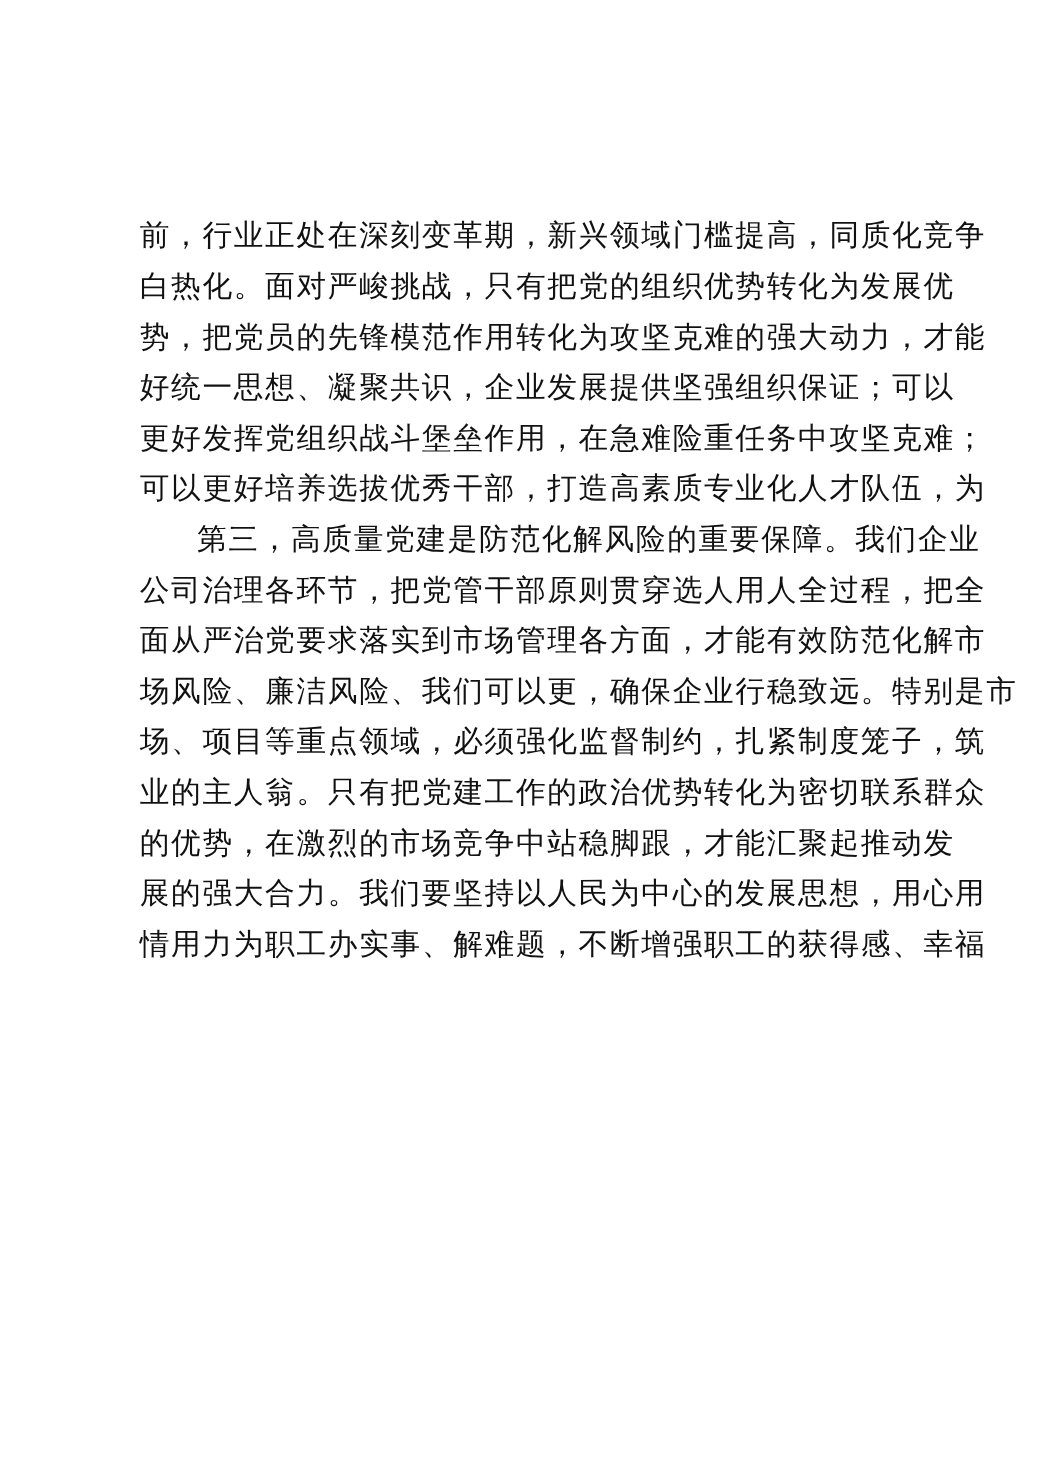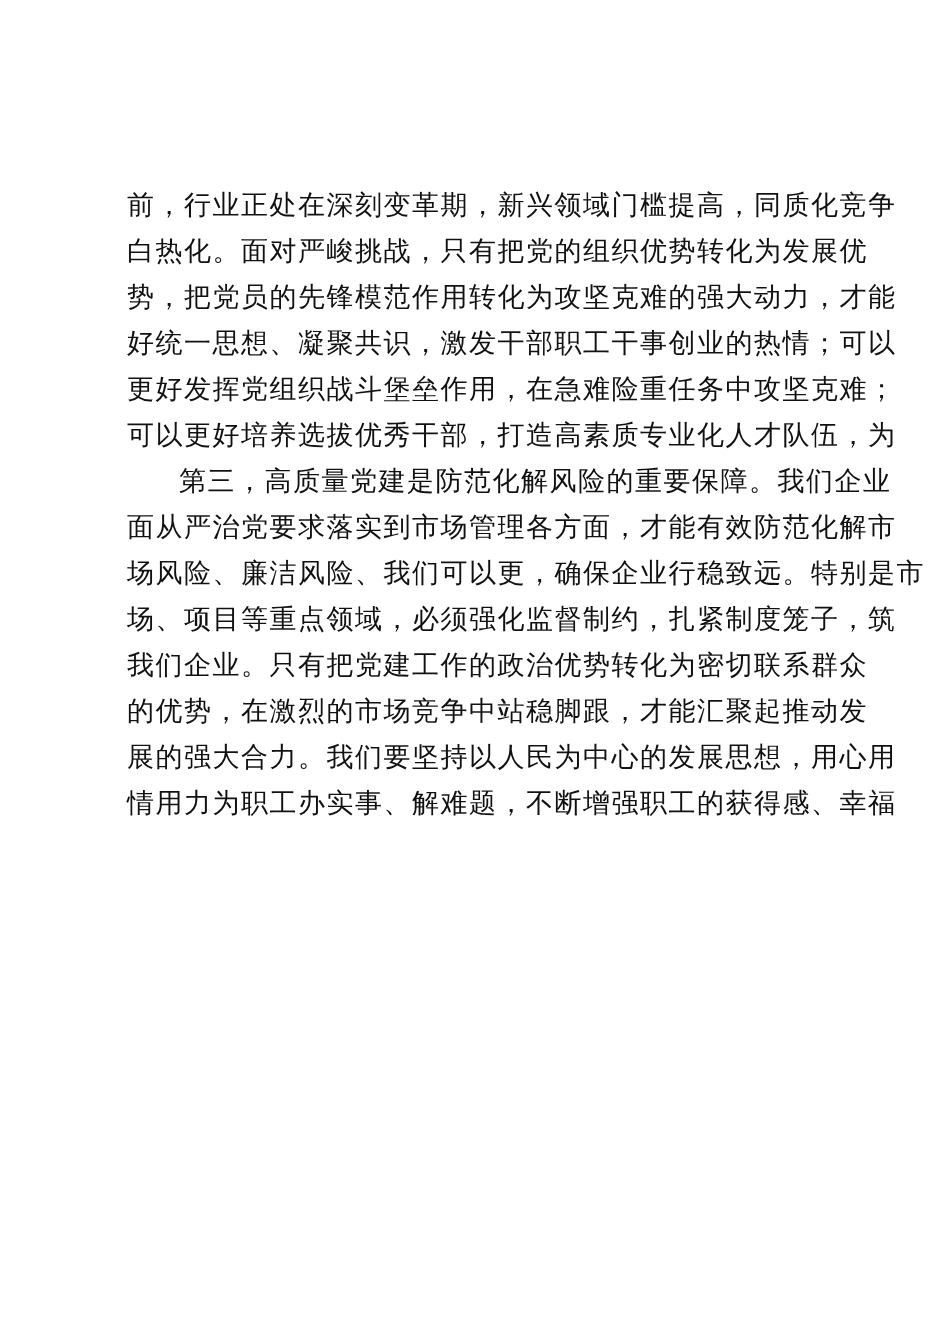--- a/index.html
+++ b/index.html
@@ -9,21 +9,21 @@
     }
     body {
       width: 950px;
       height: 1344px;
       position: relative;
       overflow: hidden;
     }
     .page {
       position: absolute;
       left: 127px;
-      top: 182px;
+      top: 192px;
       width: 710px;
       font-family: "DejaVu Sans", "Liberation Sans", sans-serif;
       font-size: 27px;
       line-height: 46px;
       color: #111111;
       letter-spacing: 1.5px;
     }
     .line {
       display: block;
       white-space: nowrap;
@@ -35,32 +35,33 @@
   </style>
 </head>
 <body>
 
 <div class="page">
 
   <div class="paragraph">
     <span class="line">前，行业正处在深刻变革期，新兴领域门槛提高，同质化竞争</span>
     <span class="line">白热化。面对严峻挑战，只有把党的组织优势转化为发展优</span>
     <span class="line">势，把党员的先锋模范作用转化为攻坚克难的强大动力，才能</span>
-    <span class="line">好统一思想、凝聚共识，激发干部职工干事创业的热情；可以</span>
+    <span class="line">好统一思想、凝聚共识，企业发展提供坚强组织保证；可以</span>
     <span class="line">更好发挥党组织战斗堡垒作用，在急难险重任务中攻坚克难；</span>
     <span class="line">可以更好培养选拔优秀干部，打造高素质专业化人才队伍，为</span>
   </div>
 
   <div class="paragraph">
     <span class="line indent">第三，高质量党建是防范化解风险的重要保障。我们企业</span>
+    <span class="line">公司治理各环节，把党管干部原则贯穿选人用人全过程，把全</span>
     <span class="line">面从严治党要求落实到市场管理各方面，才能有效防范化解市</span>
     <span class="line">场风险、廉洁风险、我们可以更，确保企业行稳致远。特别是市</span>
     <span class="line">场、项目等重点领域，必须强化监督制约，扎紧制度笼子，筑</span>
   </div>
 
   <div class="paragraph">
-    <span class="line">我们企业。只有把党建工作的政治优势转化为密切联系群众</span>
+    <span class="line">业的主人翁。只有把党建工作的政治优势转化为密切联系群众</span>
     <span class="line">的优势，在激烈的市场竞争中站稳脚跟，才能汇聚起推动发</span>
     <span class="line">展的强大合力。我们要坚持以人民为中心的发展思想，用心用</span>
     <span class="line">情用力为职工办实事、解难题，不断增强职工的获得感、幸福</span>
   </div>
 
 </div>
 
 </body></html>

